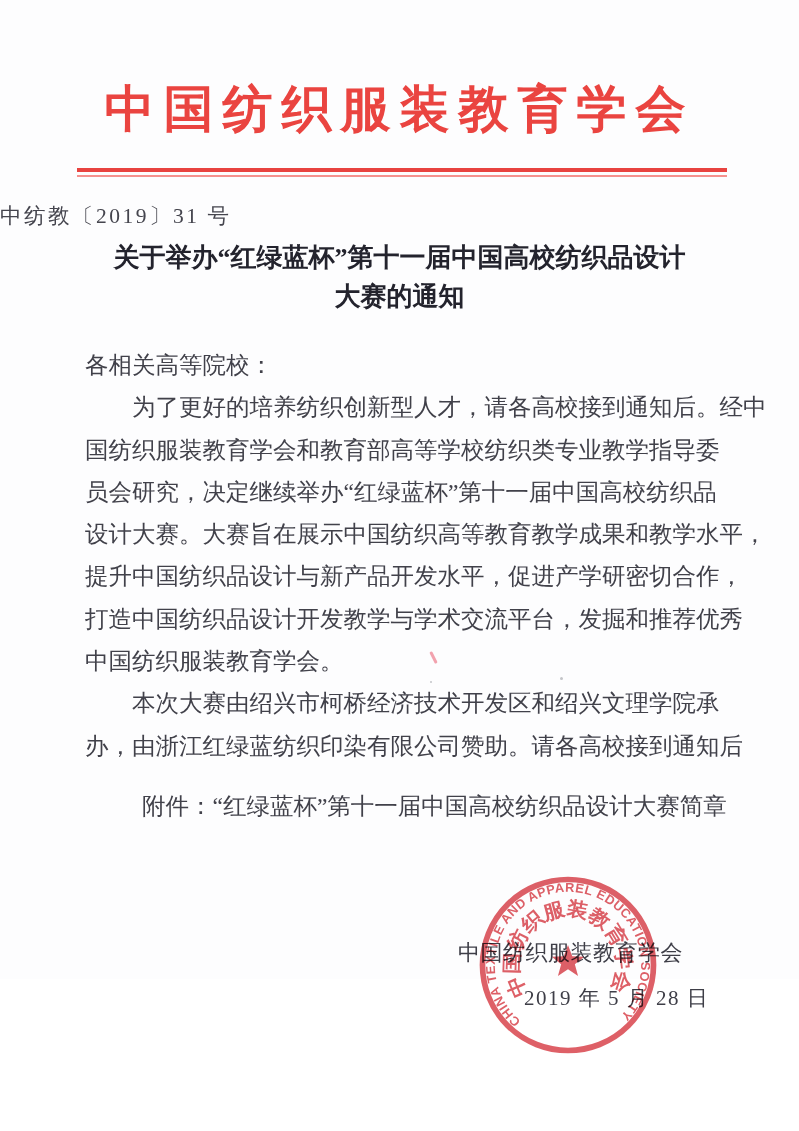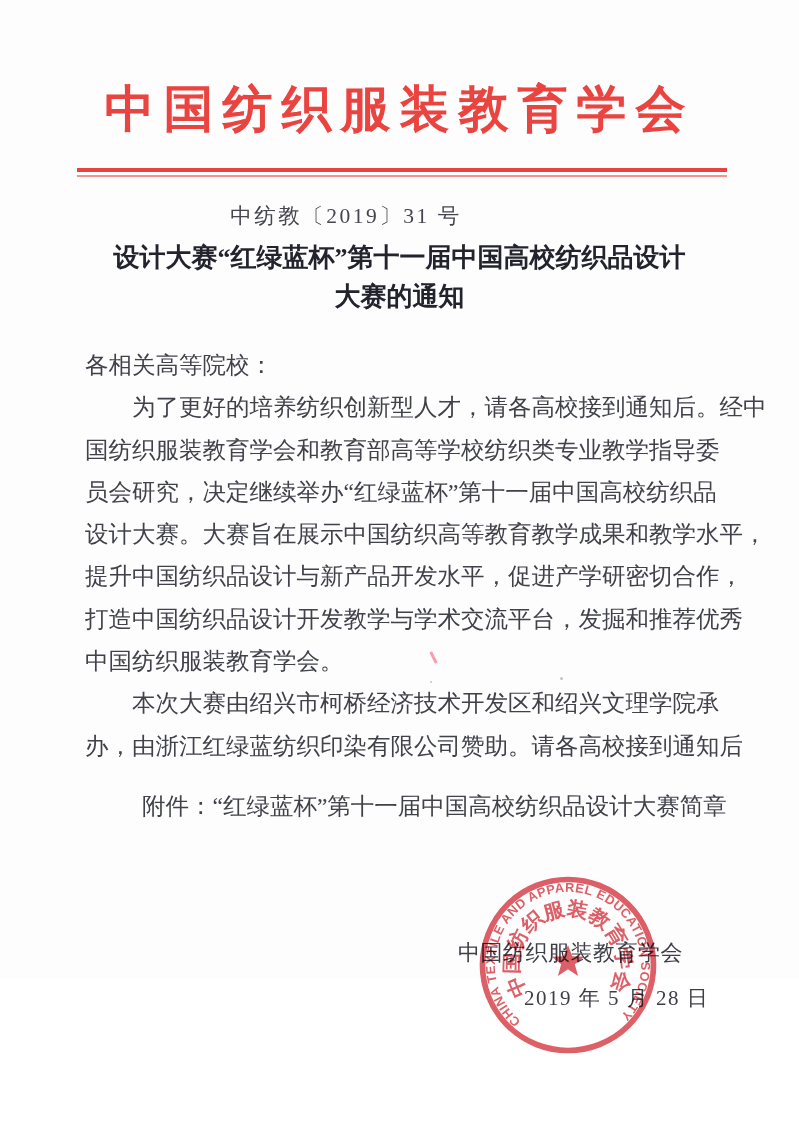--- a/index.html
+++ b/index.html
@@ -17,21 +17,21 @@
       #fdfdfe;
   }
   .letterhead{
     position:absolute;top:76px;left:0;width:100%;
     text-align:center;font-size:50px;font-weight:bold;
     color:#ea4440;letter-spacing:9px;white-space:nowrap;
   }
   .rule-thick{position:absolute;top:168px;left:77px;width:650px;height:4px;background:#e84340;}
   .rule-thin{position:absolute;top:175px;left:77px;width:650px;height:2px;background:#f5918e;}
   .doc-number{
-    position:absolute;top:201px;left:0;width:692px;text-align:center;
+    position:absolute;top:201px;left:0;width:692px;text-align:left;
     font-size:21.5px;color:#45454e;letter-spacing:2.5px;white-space:nowrap;
   }
   .title{
     position:absolute;top:238px;left:0;width:100%;text-align:center;
     font-weight:bold;font-size:26px;color:#23232d;line-height:39px;
   }
   .body-block{
     position:absolute;left:85px;top:344px;width:640px;
     font-size:23.5px;color:#41414a;
   }
@@ -65,21 +65,21 @@
 <div class="page">
 
   <div class="letterhead">中国纺织服装教育学会</div>
 
   <div class="rule-thick"></div>
   <div class="rule-thin"></div>
 
   <div class="doc-number">中纺教〔2019〕31 号</div>
 
   <div class="title">
-    <div>设计大赛“红绿蓝杯”第十一届中国高校纺织品设计</div>
+    <div>关于举办“红绿蓝杯”第十一届中国高校纺织品设计</div>
     <div>大赛的通知</div>
   </div>
 
   <div class="body-block">
     <div class="line">各相关高等院校：</div>
 
     <div class="line indent-2">为了更好的培养纺织创新型人才，请各高校接到通知后。经中</div>
     <div class="line">国纺织服装教育学会和教育部高等学校纺织类专业教学指导委</div>
     <div class="line">员会研究，决定继续举办“红绿蓝杯”第十一届中国高校纺织品</div>
     <div class="line">设计大赛。大赛旨在展示中国纺织高等教育教学成果和教学水平，</div>

